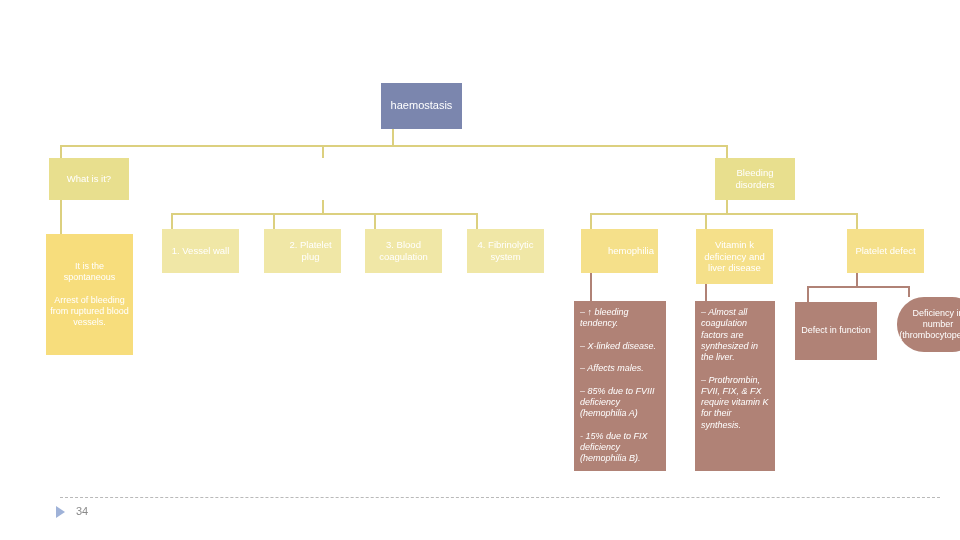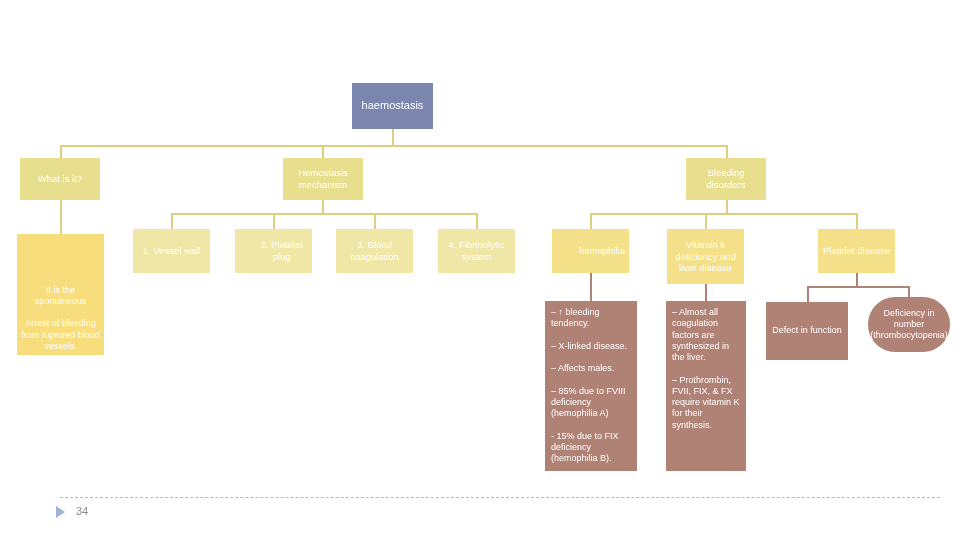--- a/index.html
+++ b/index.html
@@ -14,26 +14,28 @@
   .node{
     position:absolute;
     box-sizing:border-box;
     display:flex;
     align-items:center;
     justify-content:center;
     text-align:center;
     color:#ffffff;
     line-height:1.25;
     padding:3px 4px;
+    margin-left:29px;
   }
   .node.text-left{
     align-items:flex-start;
     justify-content:flex-start;
     text-align:left;
     padding:6px 6px;
+    font-style:italic;
   }
   .root{background:#7b86ae;font-size:11px;}
   .lvl2{background:#e8df8e;font-size:9.5px;}
   .lvl3{background:#f0e7a6;font-size:9.5px;}
   .lvl3b{background:#f5e08a;font-size:9.5px;}
   .detail-yellow{background:#f7dd7c;font-size:9px;color:#ffffff;}
   .detail-brown{background:#b08276;font-size:9px;color:#ffffff;}
   .brown{background:#b08276;font-size:9px;}
   .connector{position:absolute;background:#dcd07f;}
   .connector.brown-line{background:#b08276;}
@@ -96,29 +98,26 @@
   <div class="connector brown-line" style="left:908px;top:286px;width:1.5px;height:11px;"></div>
 
   <div class="node root" style="left:352px;top:83px;width:81px;height:46px;">
     <span>haemostasis</span>
   </div>
 
   <div class="node lvl2" style="left:20px;top:158px;width:80px;height:42px;">
     <span>What is it?</span>
   </div>
 
-  <div class="node detail-yellow" style="left:17px;top:234px;width:87px;height:121px;align-items:flex-end;justify-content:center;">
+  <div class="node detail-yellow" style="left:17px;top:234px;width:87px;height:121px;align-items:center;justify-content:center;">
     <span class="detail-body" style="text-align:center;">It is the spontaneous
 
 Arrest of bleeding from ruptured blood vessels.</span>
   </div>
 
-  <div class="node lvl2" style="left:283px;top:158px;width:80px;height:42px;">
-    <span>Hemostasis mechanism</span>
-  </div>
 
   <div class="node lvl3" style="left:133px;top:229px;width:77px;height:44px;">
     <span>1. Vessel wall</span>
   </div>
   <div class="node lvl3" style="left:235px;top:229px;width:77px;height:44px;padding-left:20px;">
     <span>2. Platelet plug</span>
   </div>
   <div class="node lvl3" style="left:336px;top:229px;width:77px;height:44px;">
     <span>3. Blood coagulation</span>
   </div>
@@ -130,21 +129,21 @@
     <span>Bleeding disorders</span>
   </div>
 
   <div class="node lvl3b" style="left:552px;top:229px;width:77px;height:44px;justify-content:flex-end;">
     <span>hemophilia</span>
   </div>
   <div class="node lvl3b" style="left:667px;top:229px;width:77px;height:55px;">
     <span>Vitamin k deficiency and liver disease</span>
   </div>
   <div class="node lvl3b" style="left:818px;top:229px;width:77px;height:44px;">
-    <span>Platelet disease</span>
+    <span>Platelet defect</span>
   </div>
 
   <div class="node detail-brown text-left" style="left:545px;top:301px;width:92px;height:170px;">
     <span class="detail-body">– ↑ bleeding tendency.
 
 – X-linked disease.
 
 – Affects males.
 
 – 85% due to FVIII deficiency (hemophilia A)

